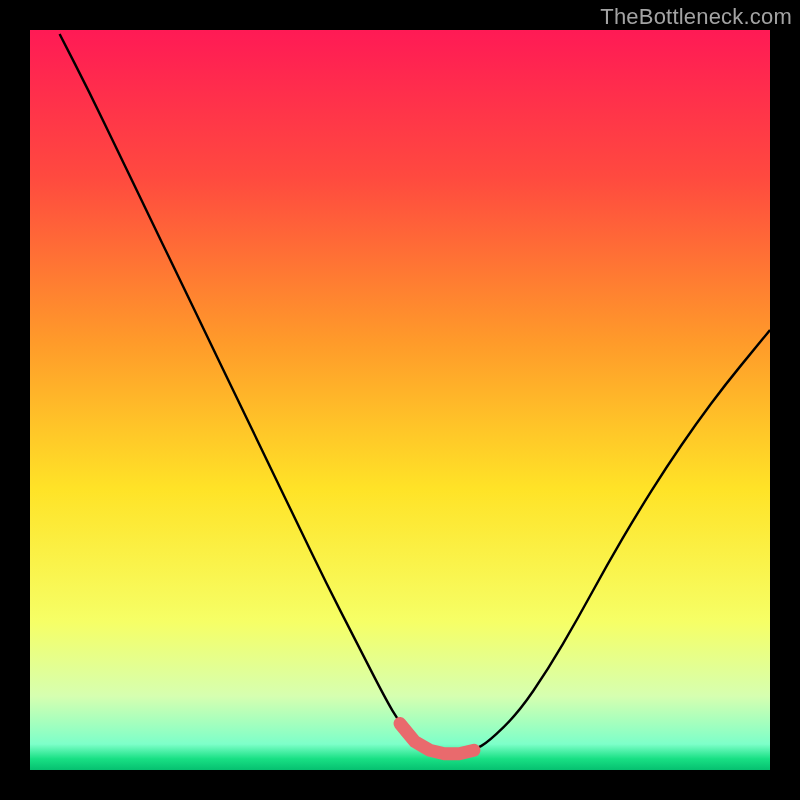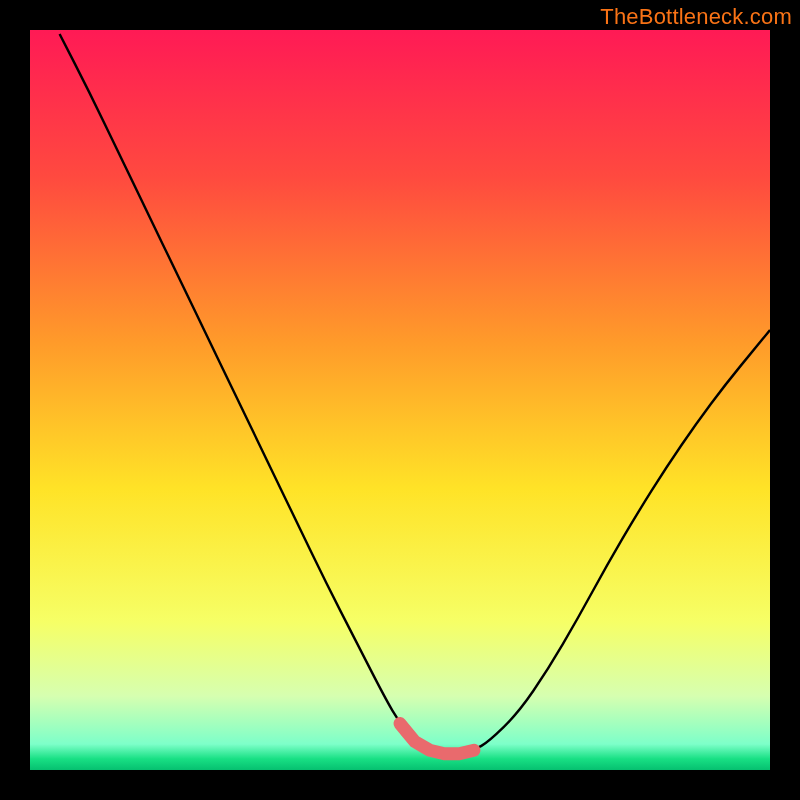--- a/index.html
+++ b/index.html
@@ -30,21 +30,21 @@
     inset: 0;
   }
   svg.curve {
     position: absolute;
     inset: 0;
   }
   .watermark {
     position: absolute;
     top: 4px;
     right: 8px;
-    color: #f97316;
+    color: #a3a3a3;
     font-size: 22px;
     font-weight: 500;
     letter-spacing: 0.2px;
     user-select: none;
   }
 </style>
 </head>
 <body>
 
 <div class="frame">

